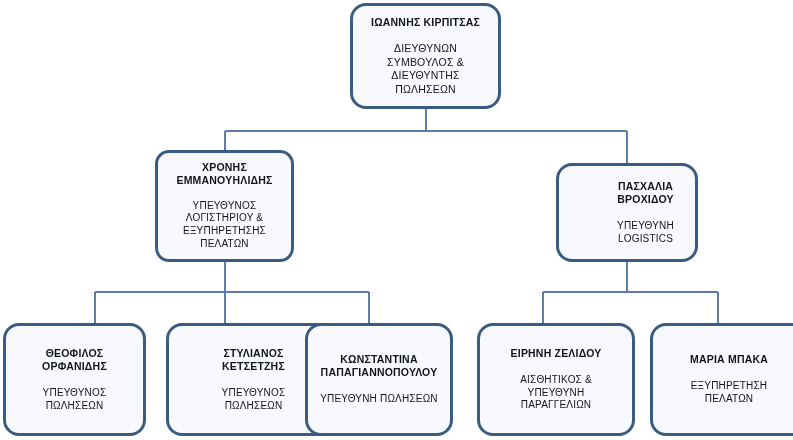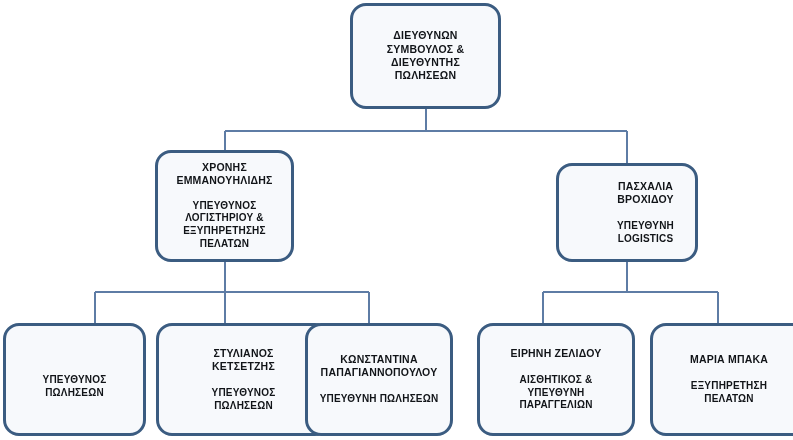--- a/index.html
+++ b/index.html
@@ -41,21 +41,21 @@
     color: #111418;
     z-index: 2;
   }
   .node .name {
     font-weight: bold;
     letter-spacing: 0.2px;
     line-height: 1.25;
     white-space: pre-line;
   }
   .node .role {
-    font-weight: bold;
+    font-weight: normal;
     letter-spacing: 0.2px;
     line-height: 1.28;
     white-space: pre-line;
   }
 
   
   .level-1 {
     left: 350px;
     top: 3px;
     width: 151px;
@@ -72,20 +72,21 @@
     height: 112px;
     border-width: 3px;
     border-radius: 16px;
   }
   .level-2 .name { font-size: 10.5px; }
   .level-2 .role { font-size: 10px; }
 
   #node-emmanoulidis {
     left: 155px;
     width: 139px;
+    border-radius: 14px;
   }
   #node-emmanoulidis .name { margin-bottom: 12px; }
 
   #node-vrochidou {
     left: 556px;
     top: 163px;
     width: 142px;
     height: 99px;
     padding-left: 37px;
   }
@@ -95,21 +96,21 @@
   .level-3 {
     top: 323px;
     height: 113px;
     border-width: 3px;
     border-radius: 16px;
   }
   .level-3 .name { font-size: 10.5px; }
   .level-3 .role { font-size: 10px; margin-top: 14px; }
 
   #node-orfanidis    { left: 3px;   width: 143px; }
-  #node-ketsetzis    { left: 156px; width: 175px; }
+  #node-ketsetzis    { left: 166px; width: 175px; }
   #node-papagiannop  { left: 305px; width: 148px; }
   #node-zelidou      { left: 477px; width: 158px; }
   #node-bakka        { left: 650px; width: 158px; }
 </style>
 </head>
 <body>
 
 <div id="org-chart">
 
   <svg id="connectors" viewBox="0 0 793 440" width="793" height="440" xmlns="http://www.w3.org/2000/svg">
@@ -127,20 +128,21 @@
       <line x1="369" y1="292" x2="369" y2="323"></line>
 
       <line x1="627" y1="262" x2="627" y2="292"></line>
       <line x1="543" y1="292" x2="718" y2="292"></line>
       <line x1="543" y1="292" x2="543" y2="323"></line>
       <line x1="718" y1="292" x2="718" y2="323"></line>
     </g>
   </svg>
 
   <div class="node level-1" id="node-root">
+    <div class="name">ΙΩΑΝΝΗΣ ΚΙΡΠΙΤΣΑΣ</div>
     <div class="role">ΔΙΕΥΘΥΝΩΝ
 ΣΥΜΒΟΥΛΟΣ &amp;
 ΔΙΕΥΘΥΝΤΗΣ
 ΠΩΛΗΣΕΩΝ</div>
   </div>
 
   <div class="node level-2" id="node-emmanoulidis">
     <div class="name">ΧΡΟΝΗΣ
 ΕΜΜΑΝΟΥΗΛΙΔΗΣ</div>
     <div class="role">ΥΠΕΥΘΥΝΟΣ
@@ -149,20 +151,22 @@
 ΠΕΛΑΤΩΝ</div>
   </div>
 
   <div class="node level-2" id="node-vrochidou">
     <div class="name">ΠΑΣΧΑΛΙΑ
 ΒΡΟΧΙΔΟΥ</div>
     <div class="role">ΥΠΕΥΘΥΝΗ LOGISTICS</div>
   </div>
 
   <div class="node level-3" id="node-orfanidis">
+    <div class="name">ΘΕΟΦΙΛΟΣ
+ΟΡΦΑΝΙΔΗΣ</div>
     <div class="role">ΥΠΕΥΘΥΝΟΣ
 ΠΩΛΗΣΕΩΝ</div>
   </div>
 
   <div class="node level-3" id="node-ketsetzis">
     <div class="name">ΣΤΥΛΙΑΝΟΣ
 ΚΕΤΣΕΤΖΗΣ</div>
     <div class="role">ΥΠΕΥΘΥΝΟΣ
 ΠΩΛΗΣΕΩΝ</div>
   </div>

